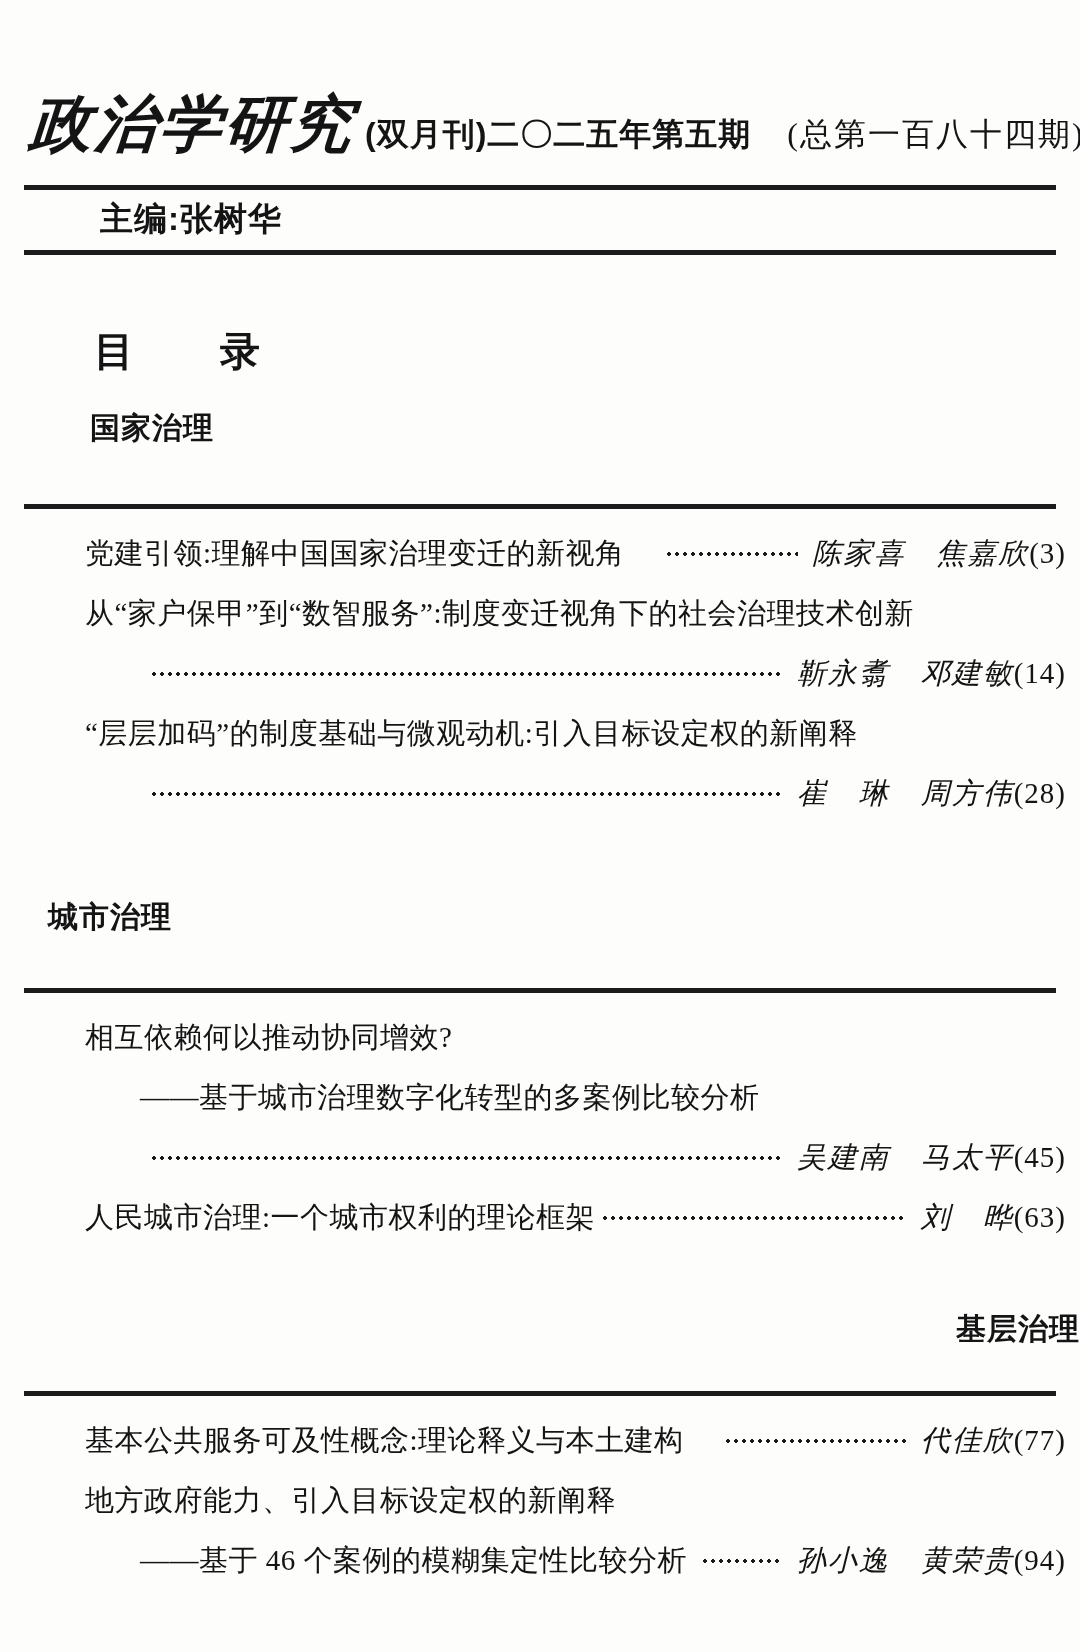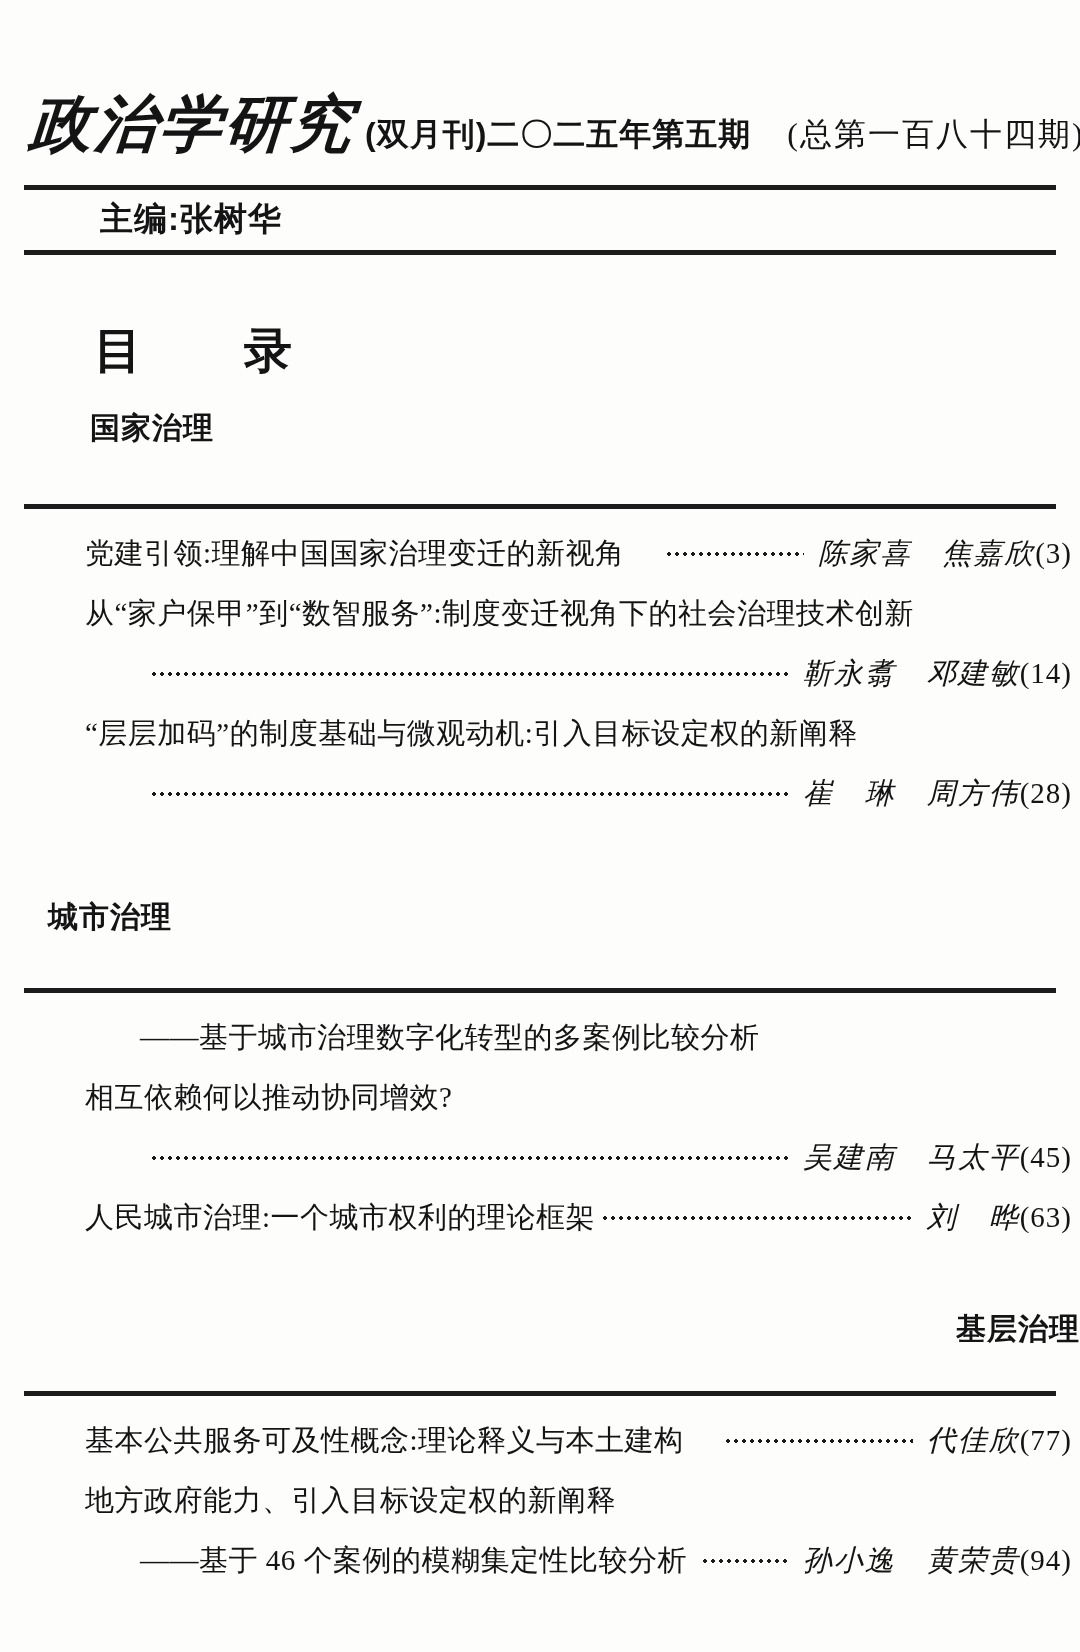--- a/index.html
+++ b/index.html
@@ -59,38 +59,38 @@
     font-size: 33px;
     line-height: 42px;
     letter-spacing: 1px;
   }
 
   
   .toc-title {
     margin: 74px 0 0 94px;
     font-family: "Liberation Sans", "DejaVu Sans", sans-serif;
     font-weight: bold;
-    font-size: 48px;
+    font-size: 40px;
     line-height: 44px;
     letter-spacing: 2px;
   }
   .section-title {
     font-family: "Liberation Sans", "DejaVu Sans", sans-serif;
     font-weight: bold;
     font-size: 30px;
     line-height: 42px;
     margin: 0 0 0 90px;
     letter-spacing: 1px;
   }
   .sec-1 .section-title { margin-top: 34px; }
   .sec-2 .section-title { margin-top: 72px; margin-left: 48px; }
   .sec-3 .section-title { margin-top: 60px; text-align: right; }
 
   
-  .entries { padding: 15px 8px 0 85px; }
+  .entries { padding: 15px 14px 0 85px; }
   .line {
     display: flex;
     align-items: center;
     height: 60px;
     font-size: 29px;
     white-space: nowrap;
   }
   .etitle, .esub { letter-spacing: 0.5px; }
   .indent-sub { padding-left: 55px; }
   .indent-leader { padding-left: 65px; }
@@ -161,25 +161,25 @@
       </div>
 
     </div>
   </section>
 
   <section class="sec-2">
     <h2 class="section-title">城市治理</h2>
     <div class="rule rule-s2"></div>
     <div class="entries">
 
+      <div class="line">
+        <span class="etitle">相互依赖何以推动协同增效?</span>
+      </div>
       <div class="line indent-sub">
         <span class="esub">——基于城市治理数字化转型的多案例比较分析</span>
-      </div>
-      <div class="line">
-        <span class="etitle">相互依赖何以推动协同增效?</span>
       </div>
       <div class="line indent-leader">
         <span class="leader"></span>
         <span class="authors">吴建南　马太平</span>
         <span class="pageno">(45)</span>
       </div>
 
       <div class="line">
         <span class="etitle">人民城市治理:一个城市权利的理论框架</span>
         <span class="leader tight"></span>

